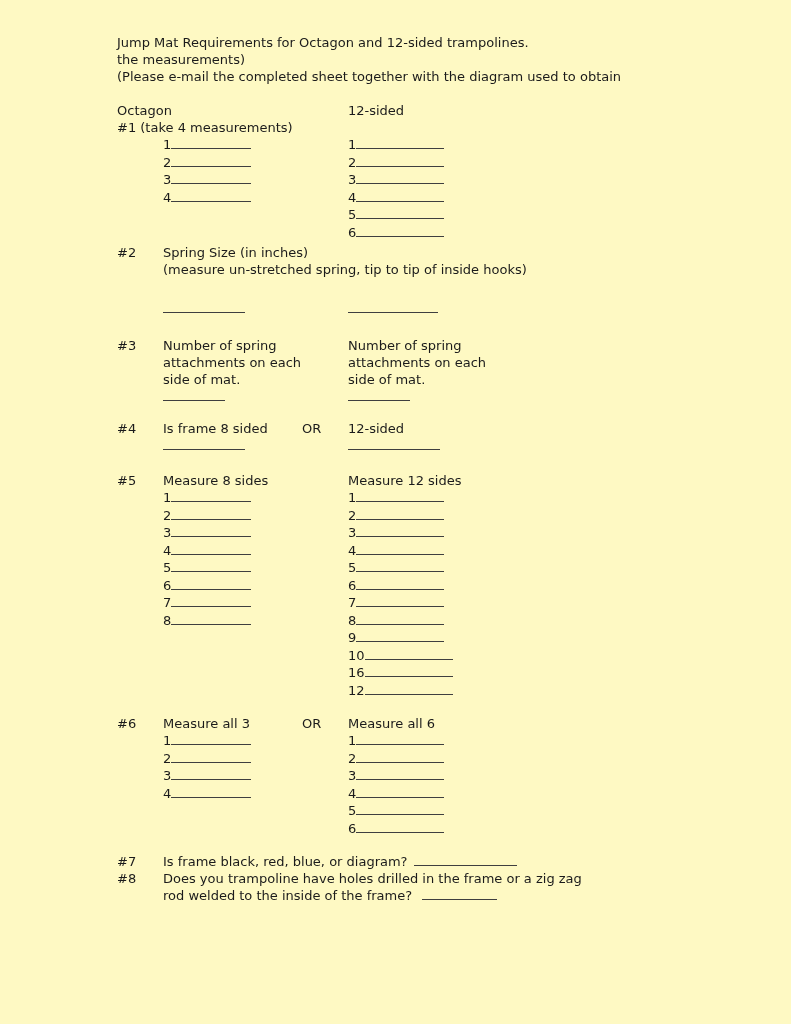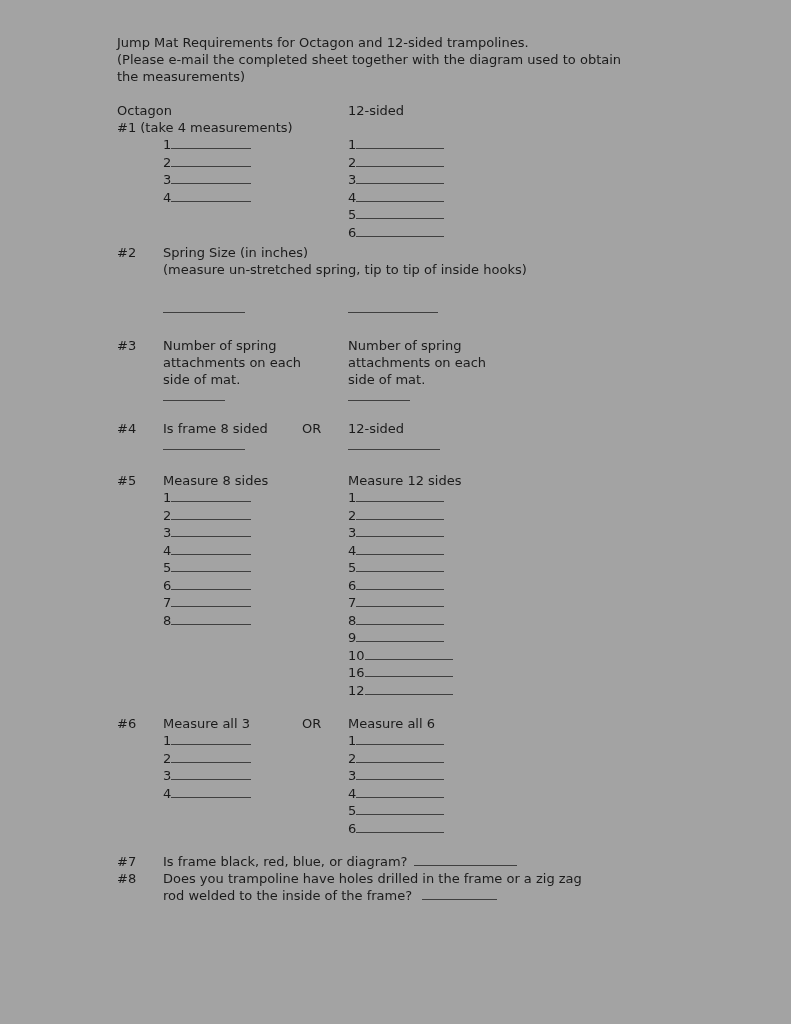--- a/index.html
+++ b/index.html
@@ -1,19 +1,19 @@
 <!DOCTYPE html>
 <html><head>
 <meta charset="utf-8">
 <style>
   html, body { margin:0; padding:0; background:#ffffff; }
   .page {
     position:relative;
     width:791px; height:1024px;
-    background:#a3a3a3;
+    background:#fef9c3;
     font-family:"DejaVu Sans","Liberation Sans",sans-serif;
     font-size:13px;
     line-height:17px;
     color:#1b1b1b;
     overflow:hidden;
   }
   .sec { position:absolute; left:117px; right:20px; }
   .grid2 { display:grid; grid-template-columns:231px 1fr; }
   .grid3 { display:grid; grid-template-columns:46px 185px 1fr; }
   .grid4 { display:grid; grid-template-columns:46px 139px 46px 1fr; }
@@ -33,22 +33,22 @@
   .items-left .line-blank { width:80px; }
   .items-right .line-blank { width:88px; }
 </style>
 </head>
 <body>
 
 <div class="page">
 
   <div class="sec" style="top:34px">
     <div>Jump Mat Requirements for Octagon and 12-sided trampolines.</div>
+    <div>the measurements)</div>
     <div>(Please e-mail the completed sheet together with the diagram used to obtain</div>
-    <div>the measurements)</div>
   </div>
 
   <div class="sec" style="top:102px">
     <div class="grid2">
       <div class="uline">Octagon</div>
       <div class="uline">12-sided</div>
     </div>
     <div class="grid2">
       <div>#1 (take 4 measurements)</div>
     </div>

